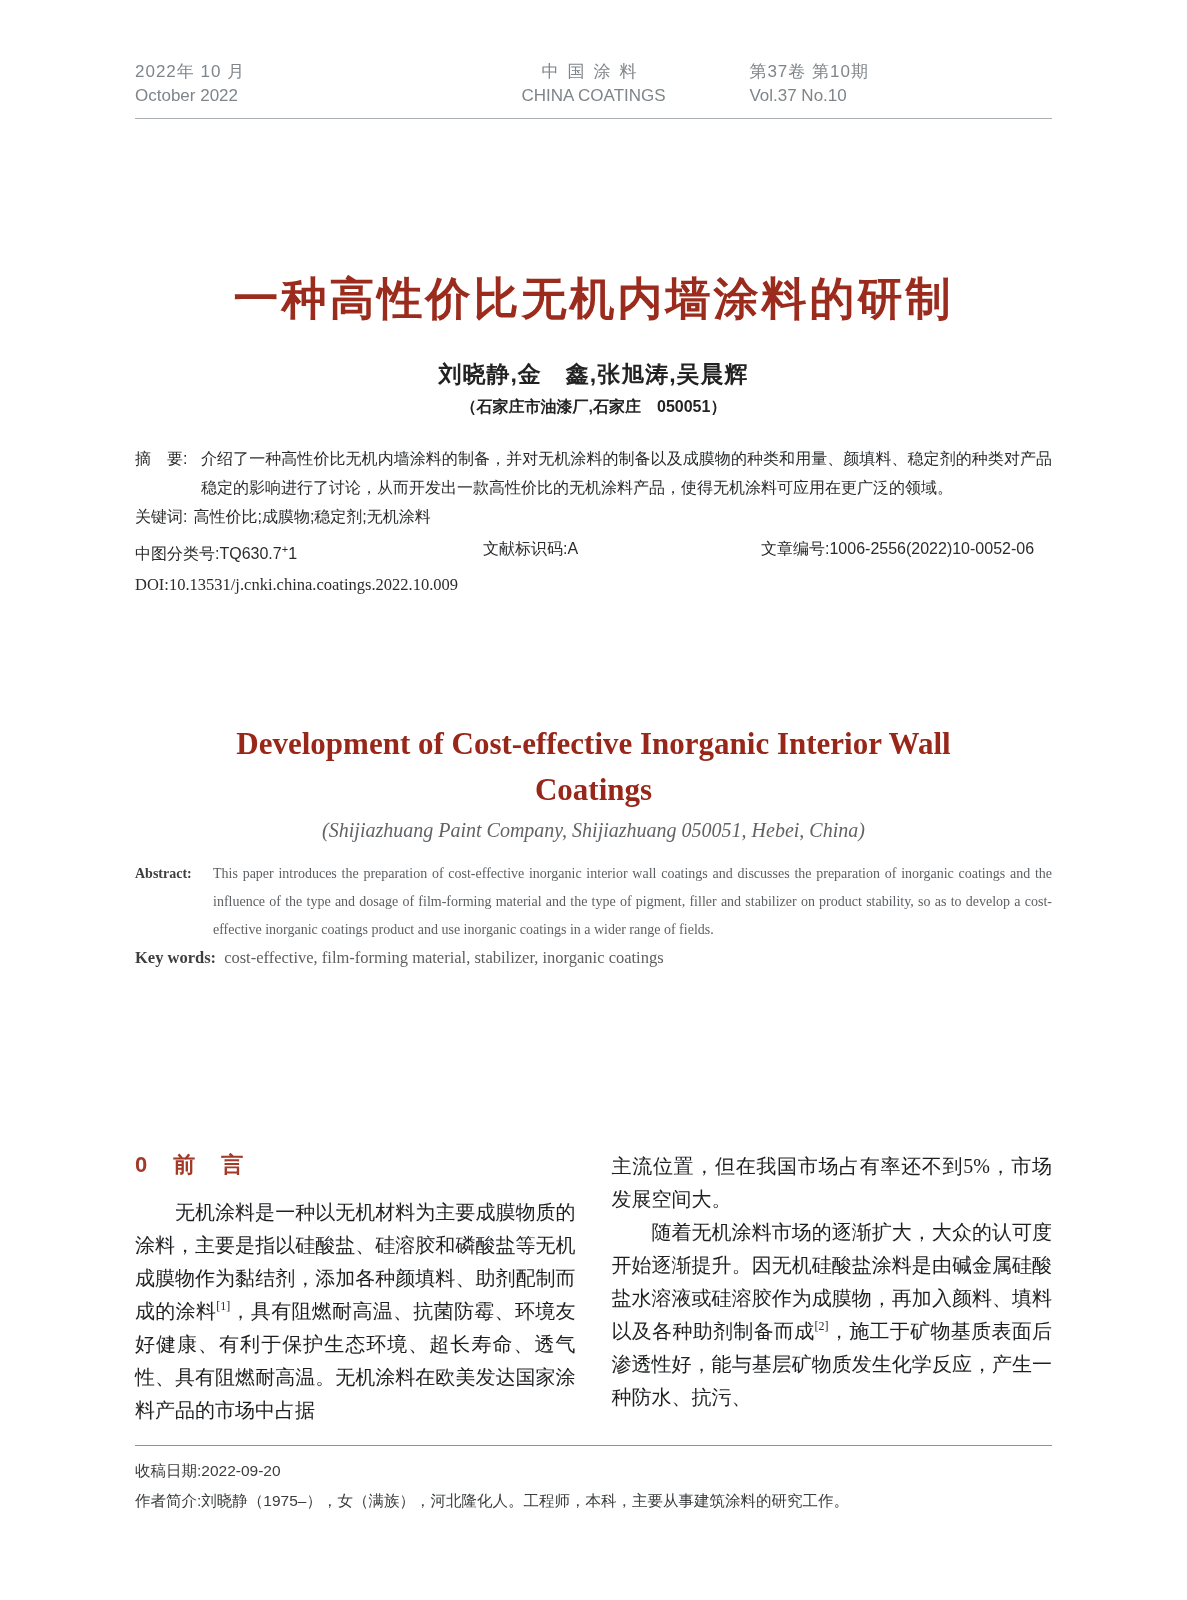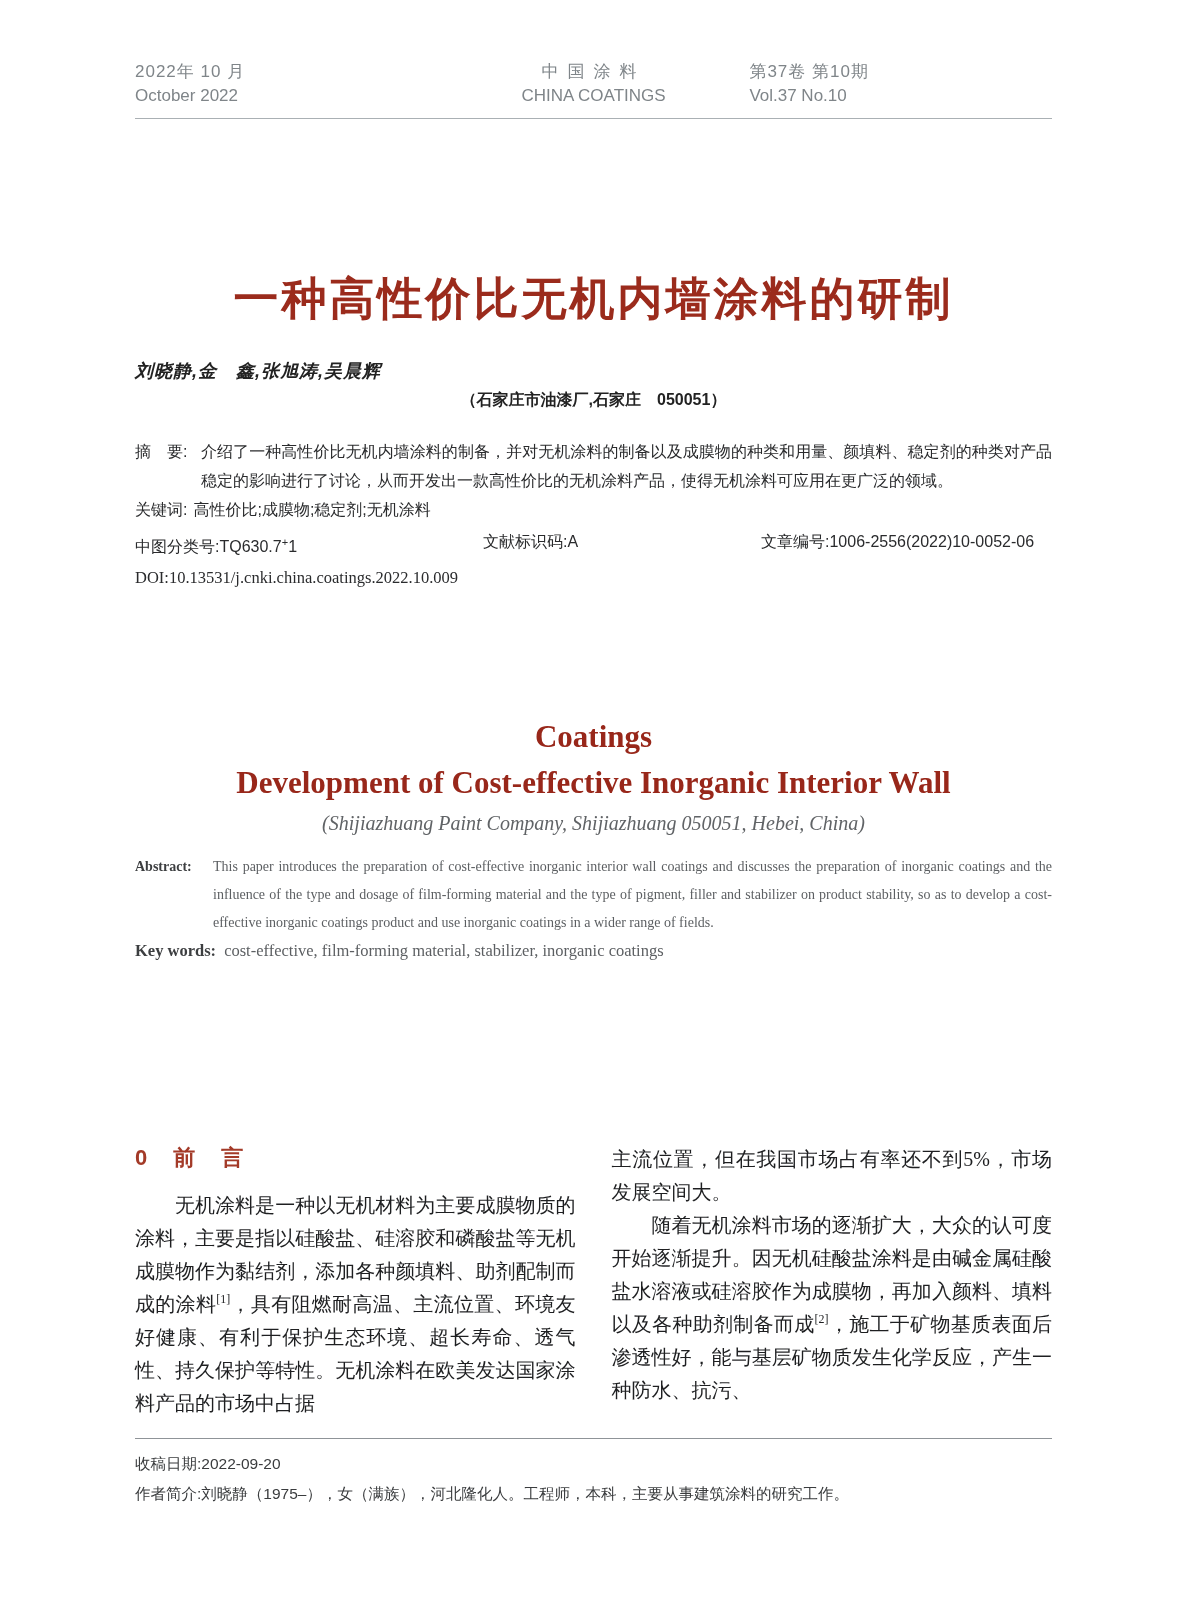--- a/index.html
+++ b/index.html
@@ -24,21 +24,21 @@
   .jh-right { width:33%; text-align:left; }
   .jh-cn { letter-spacing:1px; }
   .jh-center.jh-cn { letter-spacing:9px; }
 
   
   .cn-title {
     margin-top:150px; text-align:center;
     font-size:45px; font-weight:bold; letter-spacing:3px;
     color:#9b2b1c;
   }
-  .cn-authors { margin-top:30px; text-align:left; font-size:18px; font-weight:bold; color:#222; letter-spacing:1px;font-style:italic; }
+  .cn-authors { margin-top:30px; text-align:center; font-size:23px; font-weight:bold; color:#222; letter-spacing:1px; }
   .cn-affil   { margin-top:7px;  text-align:center; font-size:16px; font-weight:bold; color:#222; }
 
   
   .cn-abstract { margin-top:26px; font-size:16px; line-height:29px; color:#2a2b2d; display:flex; }
   .cn-abs-label { white-space:nowrap; width:66px; flex:none; }
   .cn-abs-text  { flex:1; text-align:justify; }
   .cn-keywords  { font-size:16px; line-height:29px; color:#2a2b2d; display:flex; }
   .kw-label { white-space:nowrap; margin-right:6px; }
 
   .clc-row { margin-top:4px; font-size:16px; line-height:28px; color:#2a2b2d; display:flex; }
@@ -121,40 +121,40 @@
     </div>
 
     <div class="clc-row">
       <span class="clc-item1"><span>中图分类号:</span><span>TQ630.7</span><sup class="small">+</sup><span>1</span></span>
       <span class="clc-item2"><span>文献标识码:</span><span>A</span></span>
       <span class="clc-item3"><span>文章编号:</span><span>1006-2556(2022)10-0052-06</span></span>
     </div>
     <div class="doi-row">DOI:10.13531/j.cnki.china.coatings.2022.10.009</div>
 
     <div class="en-title">
+      <div>Development of Cost-effective Inorganic Interior Wall</div>
       <div>Coatings</div>
-      <div>Development of Cost-effective Inorganic Interior Wall</div>
     </div>
     <div class="en-affil">(Shijiazhuang Paint Company, Shijiazhuang 050051, Hebei, China)</div>
 
     <div class="en-abstract">
       <span class="en-abs-label">Abstract:</span>
       <div class="en-abs-text">This paper introduces the preparation of cost-effective inorganic interior wall coatings and discusses the preparation of inorganic coatings and the influence of the type and dosage of film-forming material and the type of pigment, filler and stabilizer on product stability, so as to develop a cost-effective inorganic coatings product and use inorganic coatings in a wider range of fields.</div>
     </div>
     <div class="en-keywords">
       <span class="en-kw-label">Key words:</span>
       <span>cost-effective, film-forming material, stabilizer, inorganic coatings</span>
     </div>
 
     <div class="body-cols">
       <div class="col">
         <div class="sec-heading">
           <span class="sec-num">0</span><span class="sec-title">前言</span>
         </div>
-        <p class="body-p first-p indent"><span>无机涂料是一种以无机材料为主要成膜物质的涂料，主要是指以硅酸盐、硅溶胶和磷酸盐等无机成膜物作为黏结剂，添加各种颜填料、助剂配制而成的涂料</span><sup>[1]</sup><span>，具有阻燃耐高温、主流位置、环境友好健康、有利于保护生态环境、超长寿命、透气性、持久保护等特性。无机涂料在欧美发达国家涂料产品的市场中占据</span></p>
+        <p class="body-p first-p indent"><span>无机涂料是一种以无机材料为主要成膜物质的涂料，主要是指以硅酸盐、硅溶胶和磷酸盐等无机成膜物作为黏结剂，添加各种颜填料、助剂配制而成的涂料</span><sup>[1]</sup><span>，具有阻燃耐高温、抗菌防霉、环境友好健康、有利于保护生态环境、超长寿命、透气性、具有阻燃耐高温。无机涂料在欧美发达国家涂料产品的市场中占据</span></p>
       </div>
       <div class="col">
         <p class="body-p">主流位置，但在我国市场占有率还不到5%，市场发展空间大。</p>
         <p class="body-p indent"><span>随着无机涂料市场的逐渐扩大，大众的认可度开始逐渐提升。因无机硅酸盐涂料是由碱金属硅酸盐水溶液或硅溶胶作为成膜物，再加入颜料、填料以及各种助剂制备而成</span><sup>[2]</sup><span>，施工于矿物基质表面后渗透性好，能与基层矿物质发生化学反应，产生一种防水、抗污、</span></p>
       </div>
     </div>
 
     <div class="footnote">
       <div><span>收稿日期:</span><span>2022-09-20</span></div>
       <div><span>作者简介:</span><span>刘晓静（1975–），女（满族），河北隆化人。工程师，本科，主要从事建筑涂料的研究工作。</span></div>

